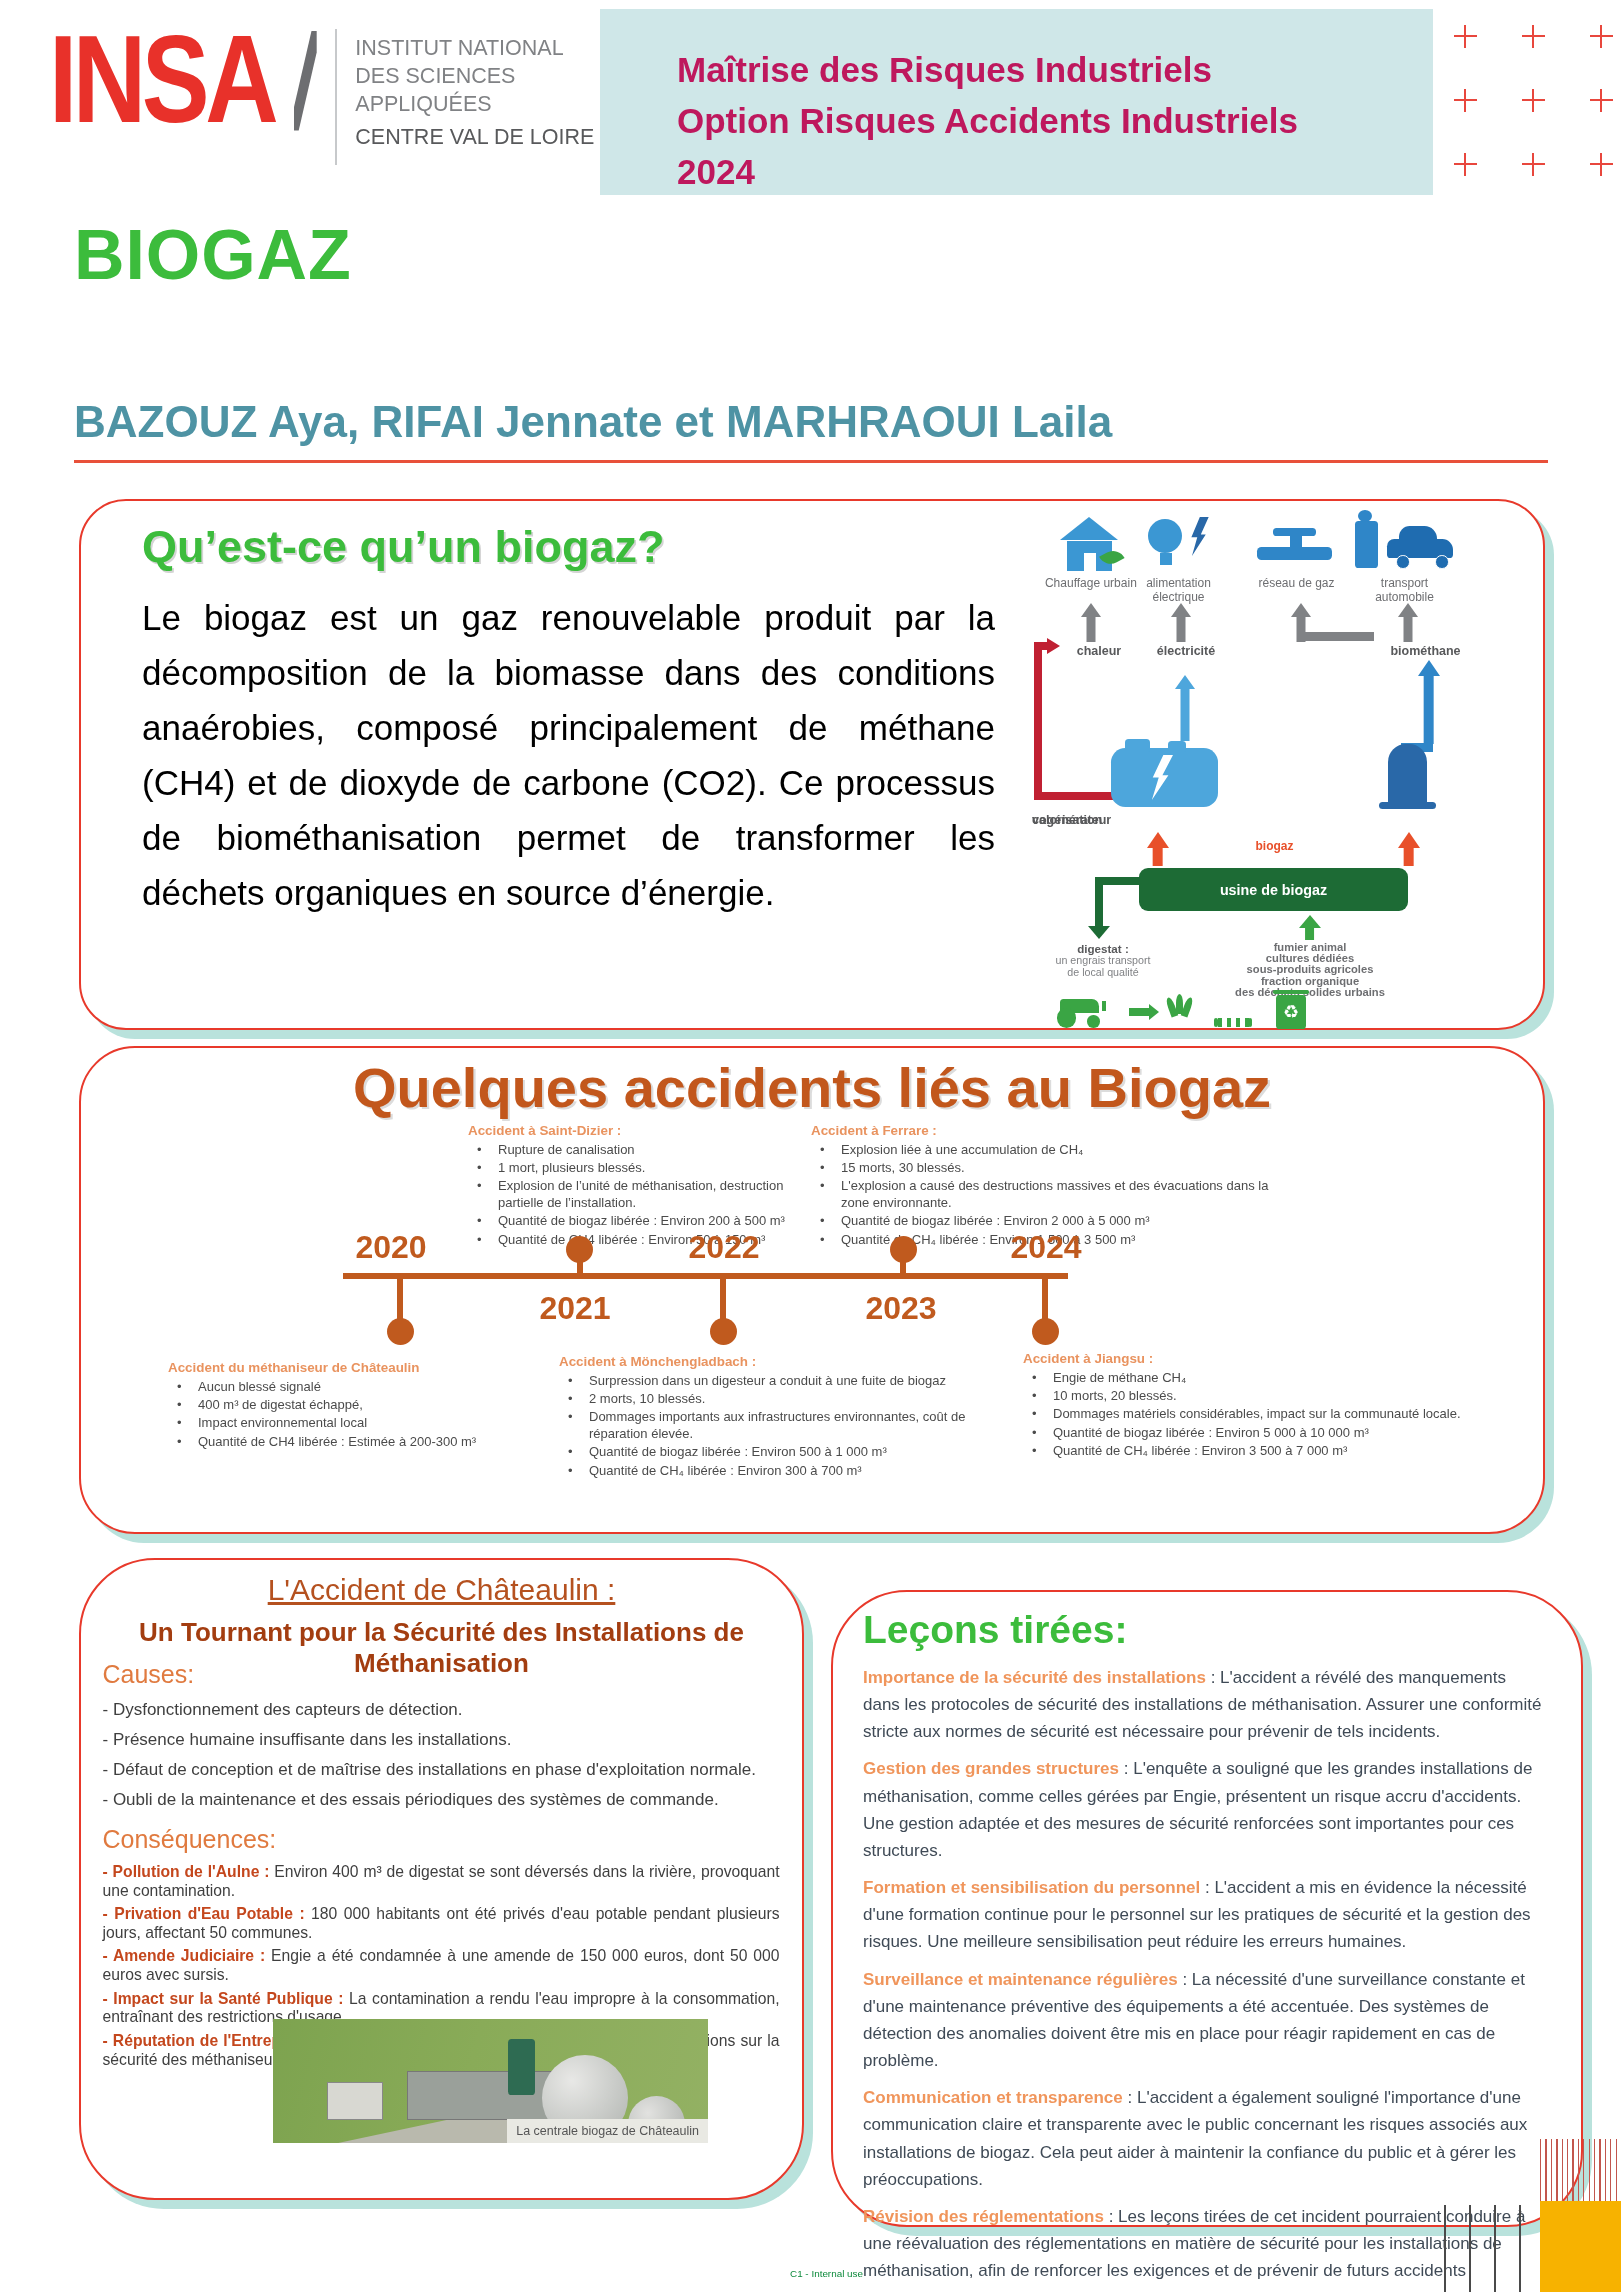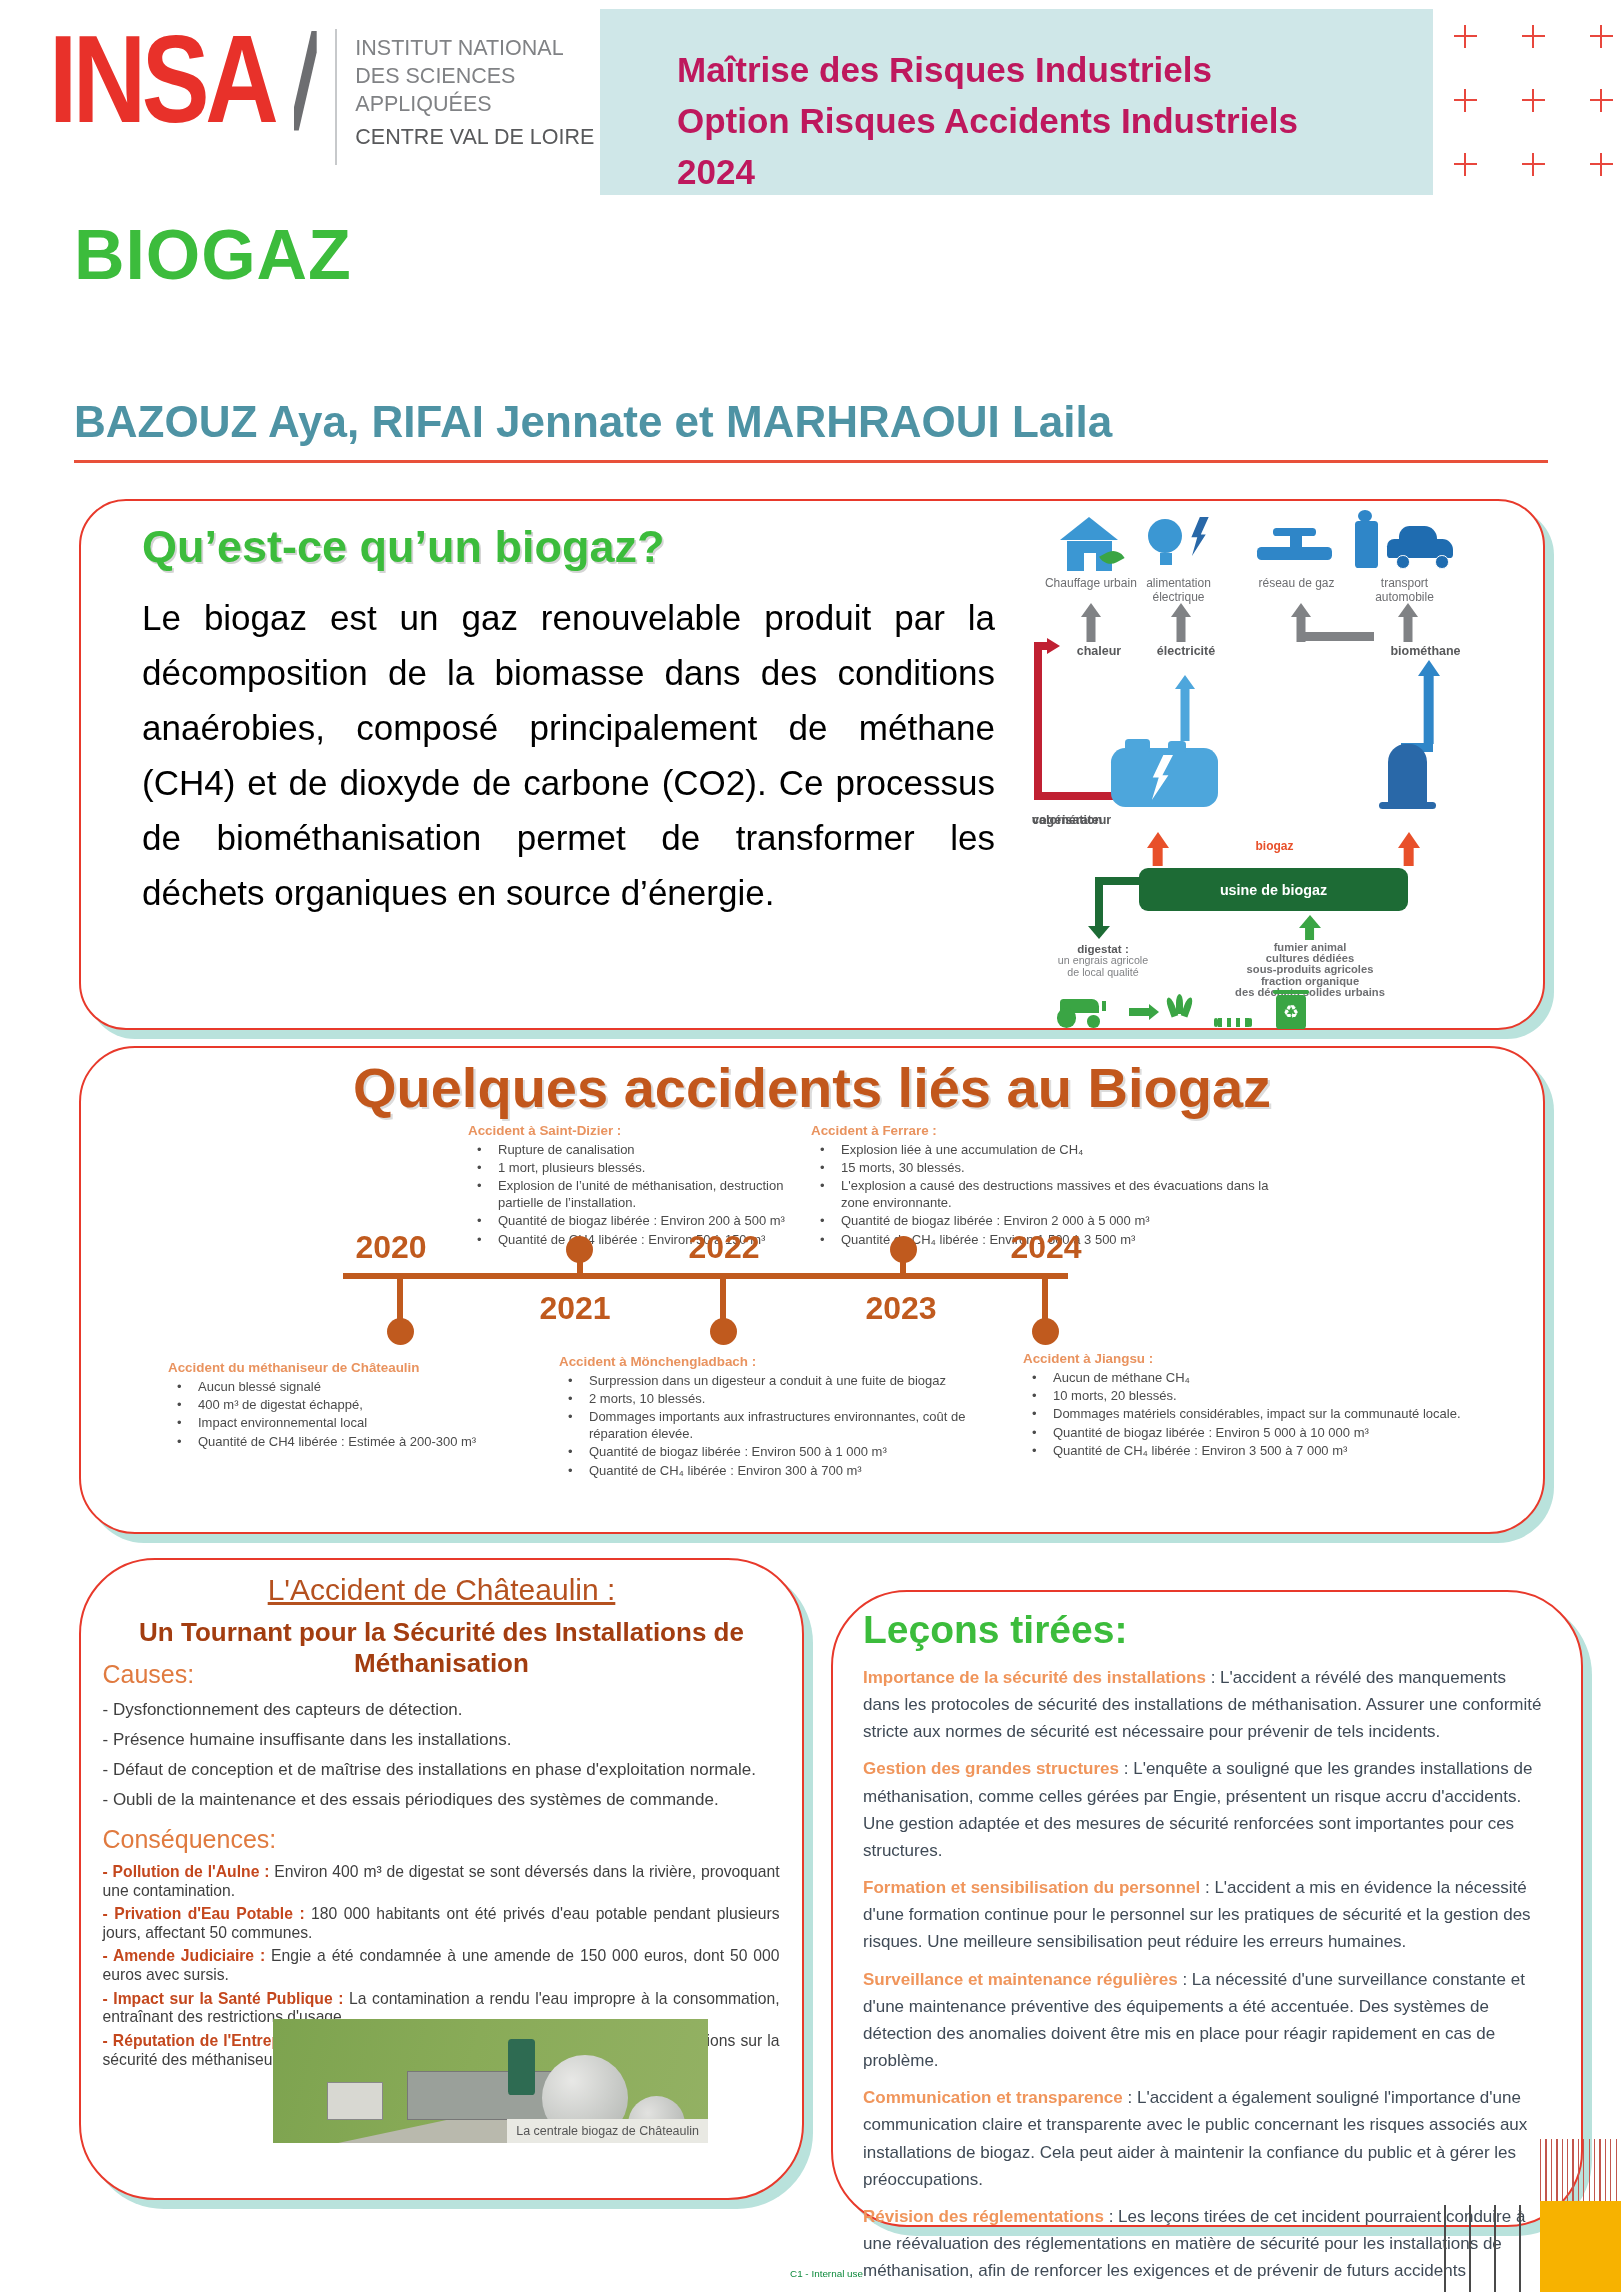--- a/index.html
+++ b/index.html
@@ -315,21 +315,21 @@
       <div class="aup" style="--c:#e8502a;--hw:23px;--hh:16px;--w:10.7px;--h:18px;left:365px;top:315px"></div>
       <div class="gas-label">biogaz</div>
 
       <div class="plant">usine de biogaz</div>
 
       <div class="dg-h"></div>
       <div class="dg-v"></div>
       <div class="adn" style="--c:#1d6b35;--hw:23px;--hh:13.4px;--w:8px;--h:1.8px;left:55px;top:407px;height:15px"></div>
       <div class="digestat">
         <b>digestat :</b>
-        <div>un engrais agricole</div>
+        <div>un engrais transport</div>
           <div>de local qualité</div>
       </div>
 
       <div class="aup" style="--c:#3aa544;--hw:23px;--hh:13.4px;--w:9.9px;--h:11.6px;left:266px;top:398px"></div>
       <div class="inputs">
         <div>fumier animal</div>
           <div>cultures dédiées</div>
           <div>sous-produits agricoles</div>
           <div>fraction organique</div>
           <div>des déchets solides urbains</div>
@@ -408,21 +408,21 @@
     <div class="ev" style="left:478px;top:306px;width:448px">
       <div class="ev-title">Accident à Mönchengladbach  :</div>
       <div class="blt">Surpression dans un digesteur a conduit à une fuite de biogaz</div>
         <div class="blt">2 morts, 10 blessés.</div>
         <div class="blt">Dommages importants aux infrastructures environnantes, coût de réparation élevée.</div>
         <div class="blt">Quantité de biogaz libérée : Environ 500 à 1 000 m³</div>
         <div class="blt">Quantité de CH₄  libérée : Environ 300 à 700 m³</div>
     </div>
     <div class="ev" style="left:942px;top:303px;width:439px">
       <div class="ev-title">Accident à Jiangsu  :</div>
-      <div class="blt">Aucun de méthane CH₄</div>
+      <div class="blt">Engie de méthane CH₄</div>
         <div class="blt">10 morts, 20 blessés.</div>
         <div class="blt">Dommages matériels considérables, impact sur la communauté locale.</div>
         <div class="blt">Quantité de biogaz libérée : Environ 5 000 à 10 000 m³</div>
         <div class="blt">Quantité de CH₄ libérée : Environ 3 500 à 7 000 m³</div>
     </div>
   </div>
 
   <div class="rbox box-chat">
     <div class="chat-title">L'Accident de Châteaulin :</div>
     <div class="chat-sub">Un Tournant pour la Sécurité des Installations de Méthanisation</div>

